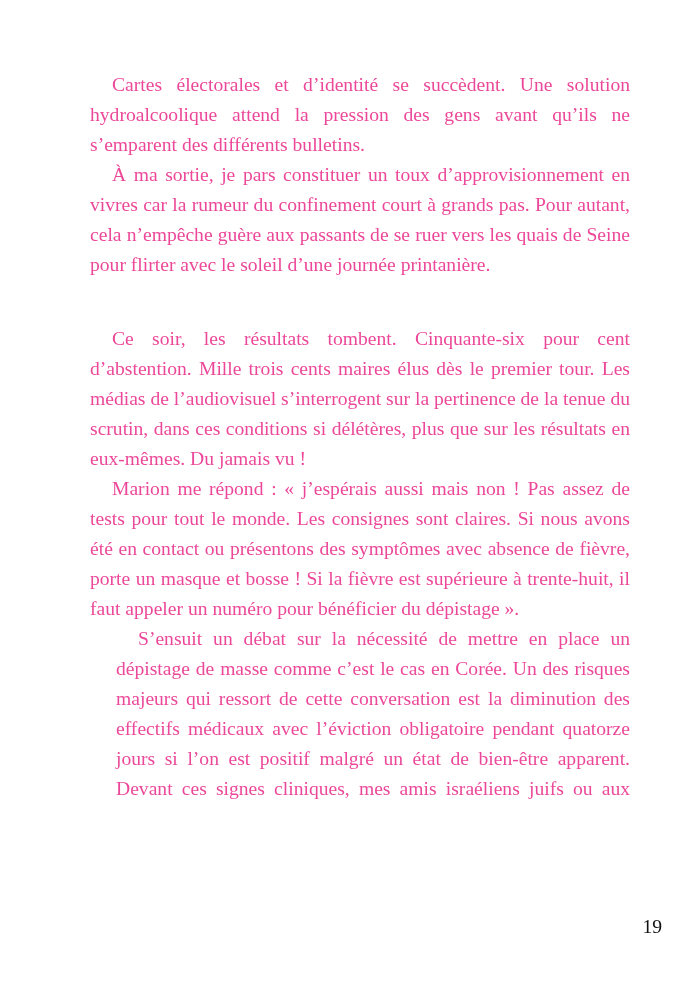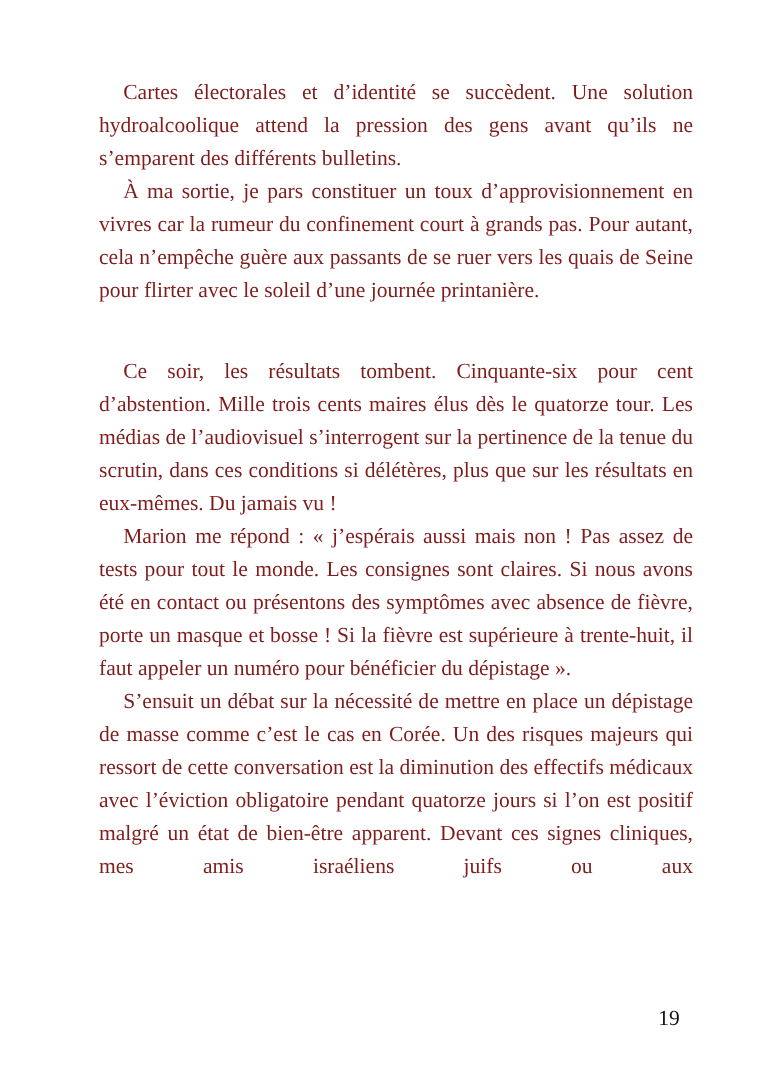--- a/index.html
+++ b/index.html
@@ -5,47 +5,47 @@
   html, body { margin: 0; padding: 0; background: #ffffff; }
   body { width: 700px; height: 992px; position: relative; overflow: hidden; }
   .page {
     position: absolute;
     left: 90px;
     top: 70px;
     width: 540px;
     font-family: "Liberation Serif", serif;
     font-size: 19.6px;
     line-height: 30px;
-    color: #7f1d1d;
+    color: #ec4899;
   }
   .para {
     margin: 0;
     text-align: justify;
     text-indent: 22px;
     hyphens: none;
   }
-  .para.last-line-full { text-align-last: justify; }
+  .para.last-line-full { text-align-last: justify; margin-left: 26px; }
   .gap { height: 44px; }
   .page-number {
     position: absolute;
     top: 912px;
-    left: 588px;
+    left: 632px;
     width: 30px;
     text-align: right;
     font-family: "Liberation Serif", serif;
     font-size: 19.6px;
     line-height: 30px;
     color: #111111;
   }
 </style>
 </head>
 <body>
 
 <div class="page">
   <p class="para">Cartes électorales et d’identité se succèdent. Une solution hydroalcoolique attend la pression des gens avant qu’ils ne s’emparent des différents bulletins.</p>
   <p class="para">À ma sortie, je pars constituer un toux d’approvisionnement en vivres car la rumeur du confinement court à grands pas. Pour autant, cela n’empêche guère aux passants de se ruer vers les quais de Seine pour flirter avec le soleil d’une journée printanière.</p>
   <div class="gap"></div>
-  <p class="para">Ce soir, les résultats tombent. Cinquante-six pour cent d’abstention. Mille trois cents maires élus dès le quatorze tour. Les médias de l’audiovisuel s’interrogent sur la pertinence de la tenue du scrutin, dans ces conditions si délétères, plus que sur les résultats en eux-mêmes. Du jamais vu !</p>
+  <p class="para">Ce soir, les résultats tombent. Cinquante-six pour cent d’abstention. Mille trois cents maires élus dès le premier tour. Les médias de l’audiovisuel s’interrogent sur la pertinence de la tenue du scrutin, dans ces conditions si délétères, plus que sur les résultats en eux-mêmes. Du jamais vu !</p>
   <p class="para">Marion me répond : « j’espérais aussi mais non ! Pas assez de tests pour tout le monde. Les consignes sont claires. Si nous avons été en contact ou présentons des symptômes avec absence de fièvre, porte un masque et bosse ! Si la fièvre est supérieure à trente-huit, il faut appeler un numéro pour bénéficier du dépistage ».</p>
   <p class="para last-line-full">S’ensuit un débat sur la nécessité de mettre en place un dépistage de masse comme c’est le cas en Corée. Un des risques majeurs qui ressort de cette conversation est la diminution des effectifs médicaux avec l’éviction obligatoire pendant quatorze jours si l’on est positif malgré un état de bien-être apparent. Devant ces signes cliniques, mes amis israéliens juifs ou aux</p>
 </div>
 
 <div class="page-number">19</div>
 
 </body></html>

